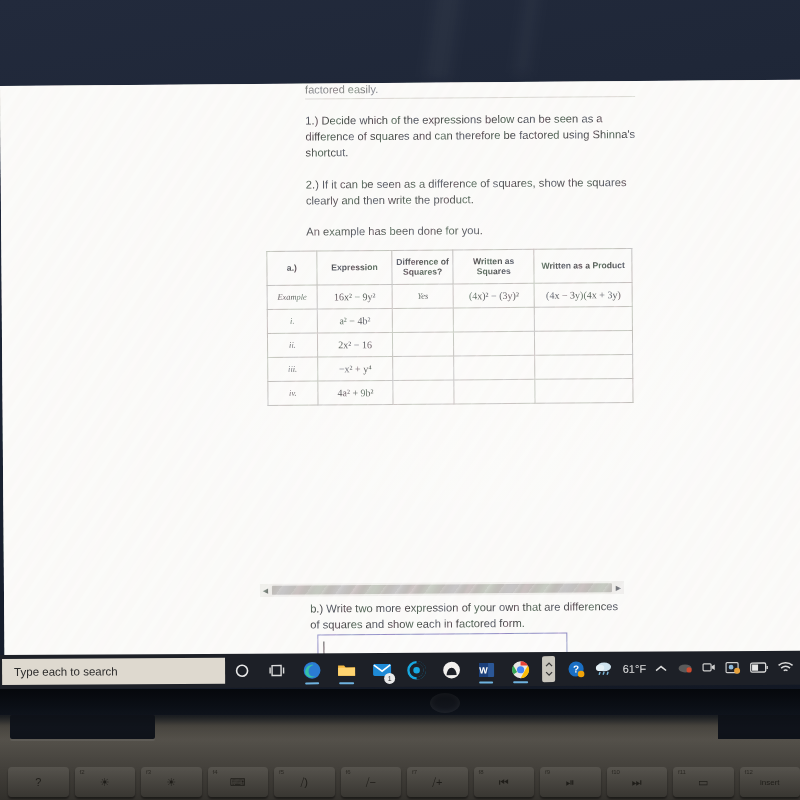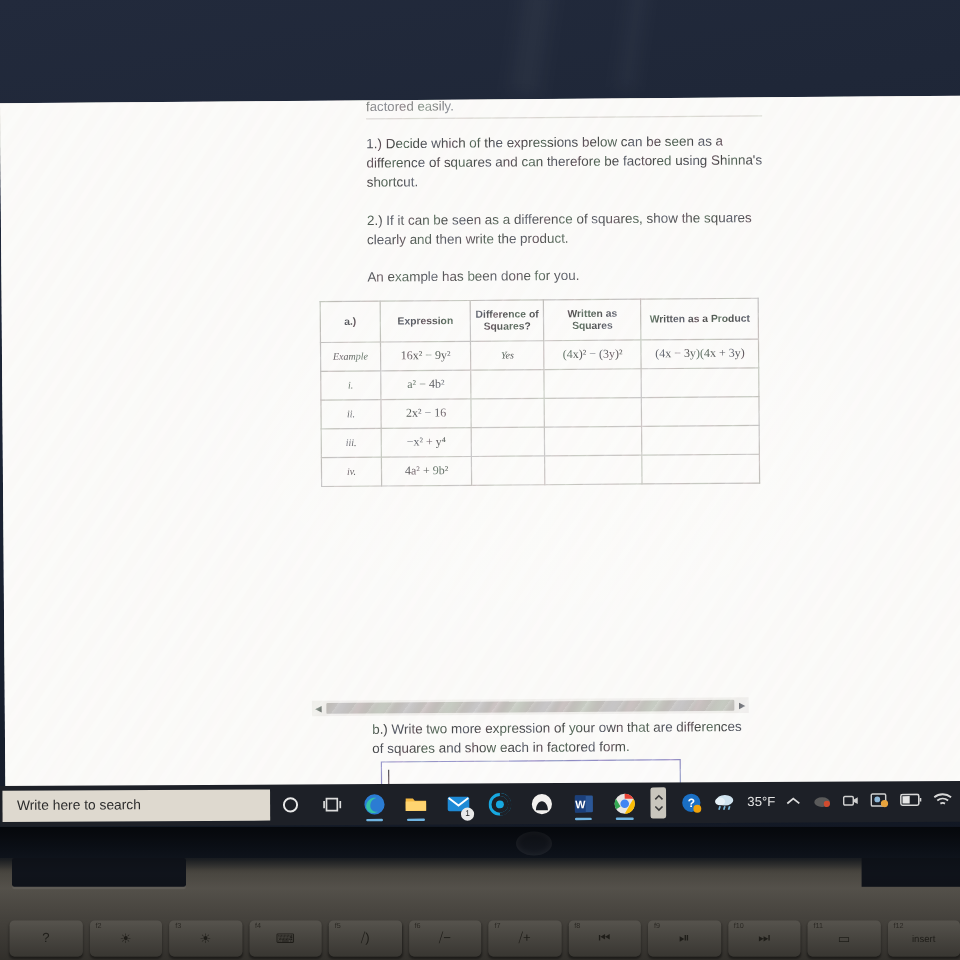--- a/index.html
+++ b/index.html
@@ -347,21 +347,21 @@
 
     </div>
 
     <div id="moire"></div>
     <div id="moire2"></div>
     <div id="glare"></div>
   </div>
 
   <div id="taskbar">
     <div class="search">
-      <span>Write here to search</span>
+      <span>Type each to search</span>
     </div>
 
     <div class="tb-ico">
       <svg width="14" height="14" viewBox="0 0 14 14">
           <circle cx="7" cy="7" r="5.5" fill="none" stroke="#e8e8e8" stroke-width="1.6"></circle>
         </svg>
     </div>
     <div class="tb-ico">
       <svg width="16" height="14" viewBox="0 0 16 14">
         <rect x="3" y="2" width="9" height="10" fill="none" stroke="#dcdcdc" stroke-width="1.4"></rect>
@@ -435,21 +435,21 @@
         <svg width="20" height="16" viewBox="0 0 20 16">
           <ellipse cx="10" cy="7" rx="7" ry="4.4" fill="#cfe3ef"></ellipse>
           <ellipse cx="6" cy="8" rx="4.2" ry="3.2" fill="#e6f1f7"></ellipse>
           <g stroke="#7ab6d9" stroke-width="1.4">
               <line x1="6" y1="12" x2="5" y2="15"></line>
               <line x1="10" y1="12" x2="9" y2="15"></line>
               <line x1="14" y1="12" x2="13" y2="15"></line>
             </g>
         </svg>
       </span>
-      <span>35°F</span>
+      <span>61°F</span>
       <span>
         <svg width="12" height="8" viewBox="0 0 12 8">
             <path d="M1 6l5-4 5 4" fill="none" stroke="#dcdcdc" stroke-width="1.5"></path>
           </svg>
       </span>
       <span>
         <svg width="17" height="12" viewBox="0 0 17 12">
           <ellipse cx="9" cy="7" rx="6.5" ry="4" fill="#5a5a5a"></ellipse>
           <circle cx="13" cy="8.5" r="2.6" fill="#d04a2e"></circle>
         </svg>

